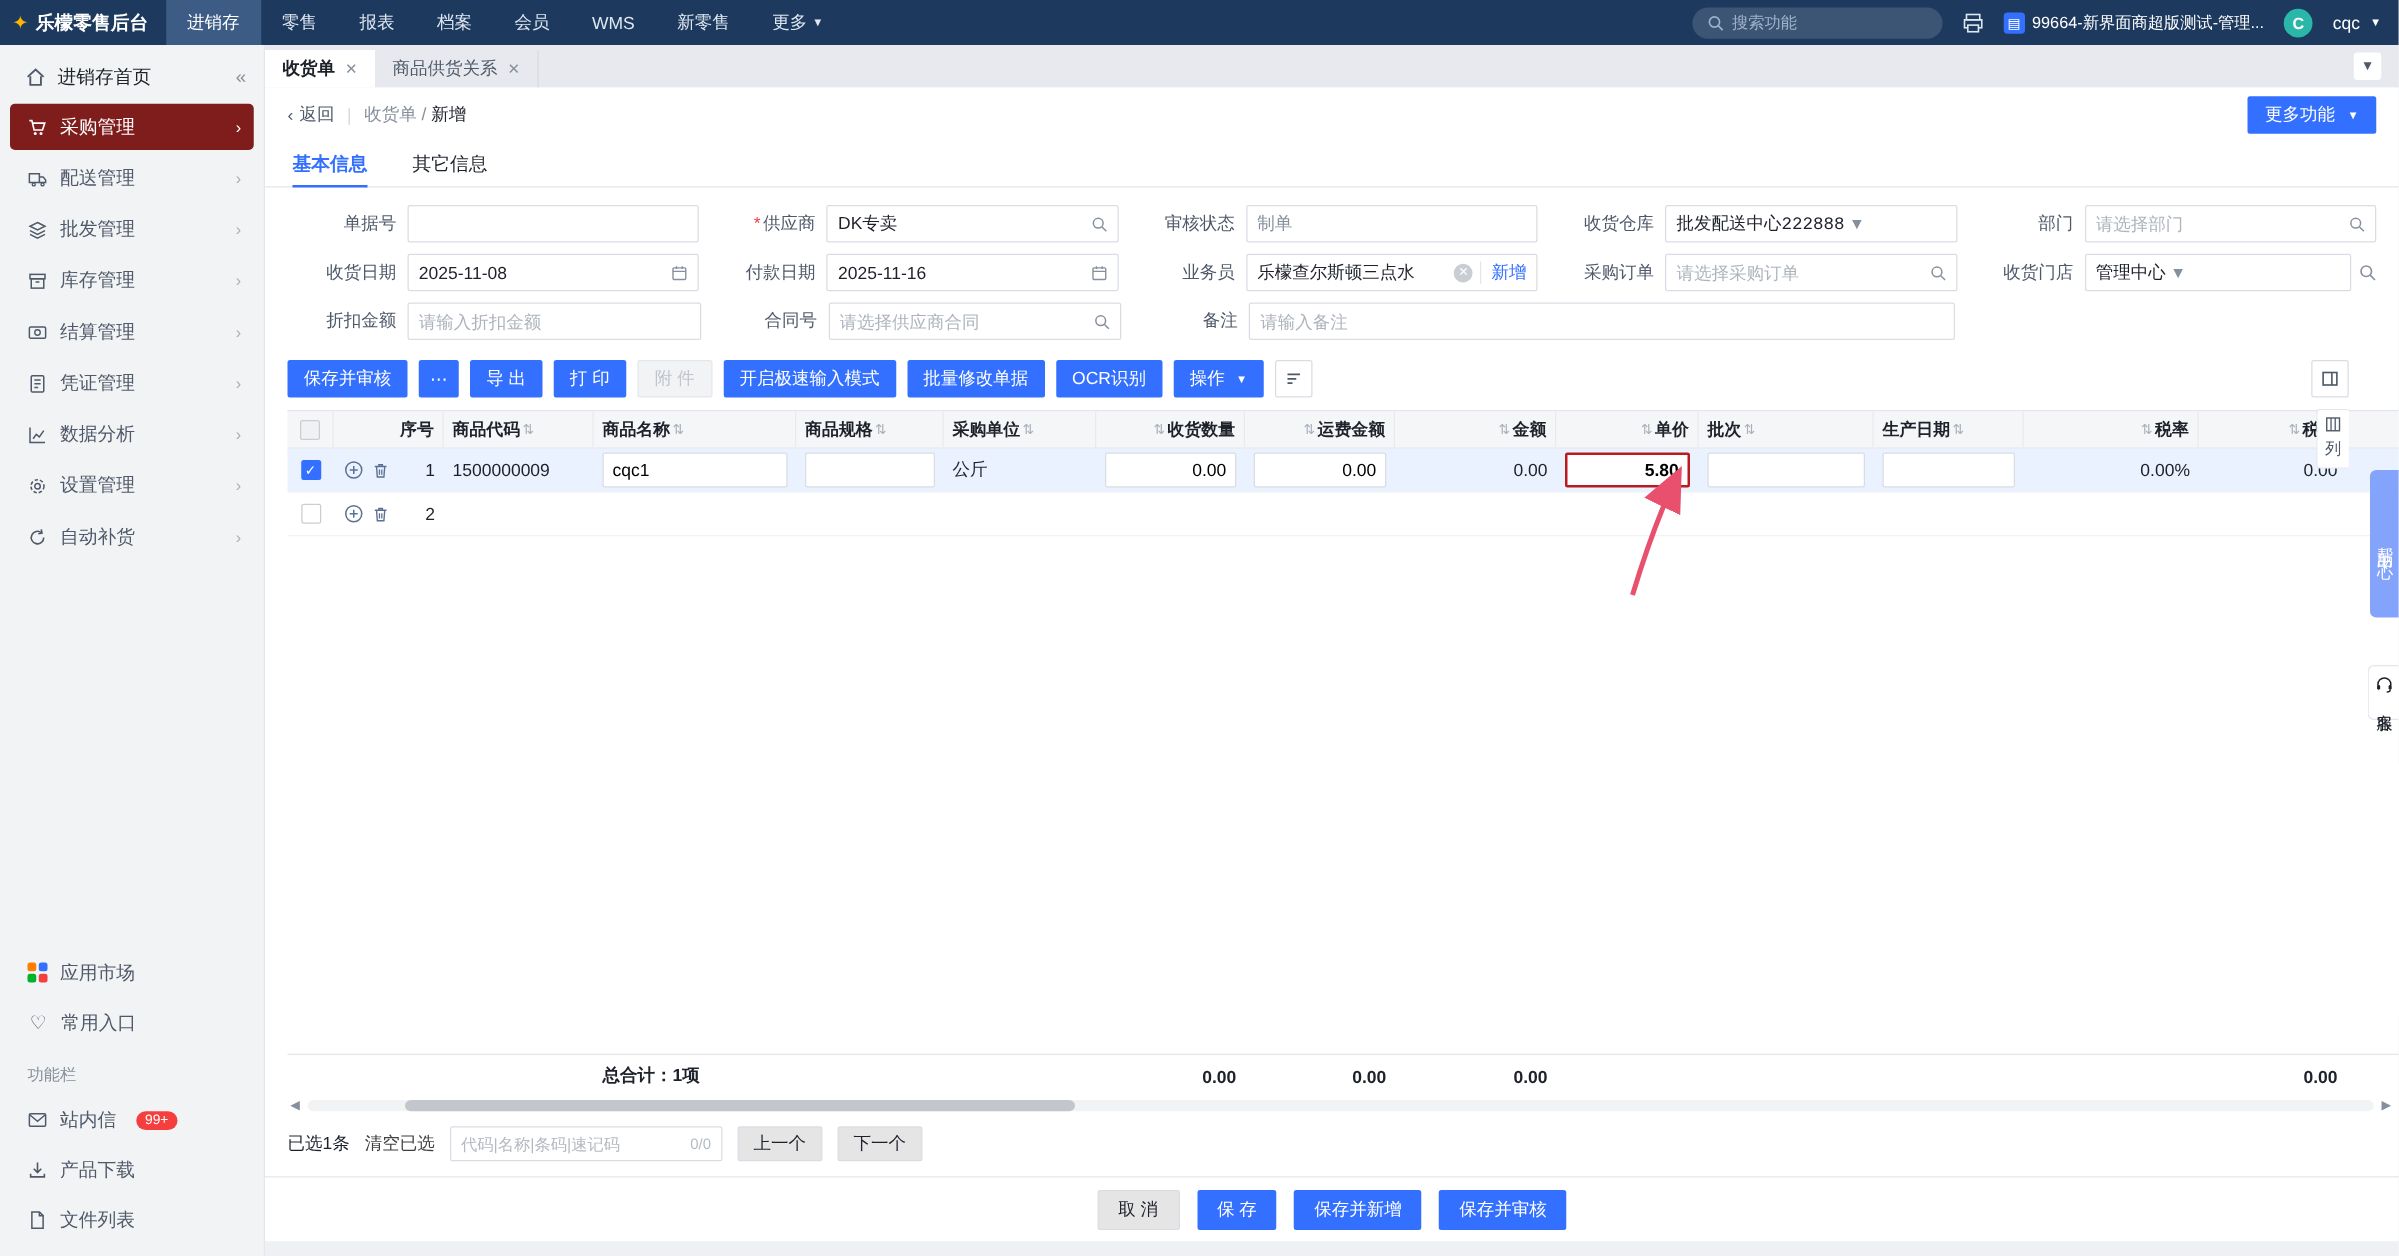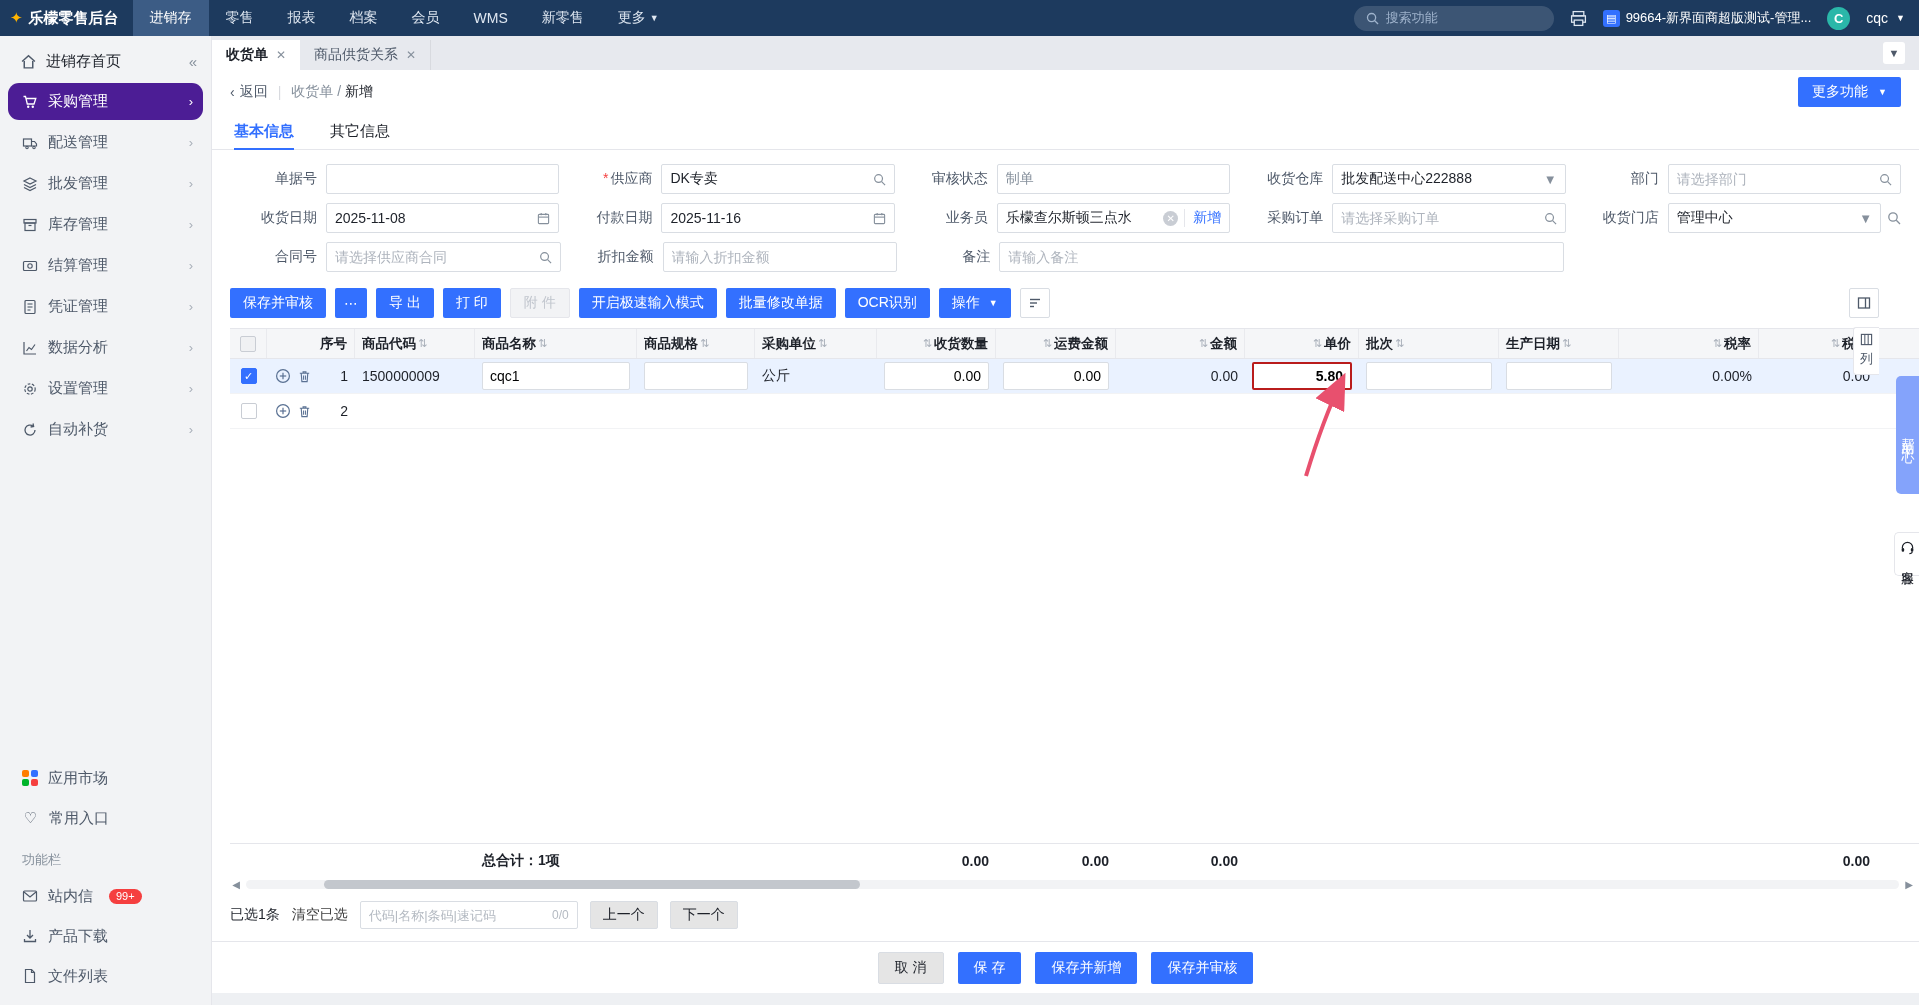--- a/index.html
+++ b/index.html
@@ -25,21 +25,21 @@
 
   
   .shell { flex:1; display:flex; min-height:0; }
   .sidebar { width:212px; flex:none; background:#f2f3f5; display:flex; flex-direction:column; padding-top:8px; border-right:1px solid #e5e6eb; }
   .side-home-row { display:flex; align-items:center; justify-content:space-between; padding:8px 14px 10px 20px; color:#1d2129; font-size:15px; }
   .side-home { display:flex; align-items:center; gap:9px; cursor:pointer; }
   .collapse { color:#86909c; cursor:pointer; font-size:15px; }
   .side-items { display:flex; flex-direction:column; padding:2px 8px; gap:4px; }
   .side-item { height:37px; display:flex; align-items:center; gap:10px; padding:0 10px 0 14px; border-radius:4px; color:#4e5969; font-size:15px; cursor:pointer; }
   .side-item .chev { margin-left:auto; color:#a9b0ba; font-size:13px; }
-  .side-item.active { background:#4c1d95; color:#fff;border-radius:11px; }
+  .side-item.active { background:#7f1d1d; color:#fff; }
   .side-item.active .chev { color:#fff; }
   .side-item svg { flex:none; }
   .side-bottom { margin-top:auto; padding:0 8px 10px; display:flex; flex-direction:column; gap:2px; }
   .side-link { height:38px; display:flex; align-items:center; gap:10px; padding:0 10px 0 14px; color:#4e5969; font-size:15px; cursor:pointer; border-radius:4px; }
   .section-label { padding:12px 14px 6px; color:#86909c; font-size:13px; }
   .badge { margin-left:6px; background:#f53f3f; color:#fff; font-size:11px; border-radius:9px; padding:2px 7px; line-height:1;text-align:center; }
   .ic16 { width:17px; height:17px; display:inline-flex; align-items:center; justify-content:center; color:#4e5969; font-size:15px; }
   .appmkt { display:inline-grid; grid-template-columns:7px 7px; gap:2px; }
   .appmkt i { width:7px; height:7px; border-radius:2px; display:block; }
 
@@ -70,21 +70,21 @@
   .frow { display:flex; gap:6px; }
   .fcol { flex:1; display:flex; align-items:center; min-width:0; }
   .fcol.wide { flex:2; }
   .flabel { width:96px; flex:none; text-align:right; padding-right:9px; color:#4e5969; font-size:14px; white-space:nowrap; }
   .req { color:#f53f3f; margin-right:2px; }
   .ctrl { flex:1; height:30px; border:1px solid #d9dde3; border-radius:2px; display:flex; align-items:center; padding:0 8px; background:#fff; font-size:14px; gap:6px; min-width:0; }
   .ctrl input { border:none; outline:none; flex:1; min-width:0; font:inherit; color:#1d2129; background:transparent; }
   .ctrl input::placeholder { color:#aeb4bd; }
   .ctrl .tail { color:#86909c; font-size:13px; flex:none; }
   .ctrl.disabled { color:#86909c; }
-  .ctrl.select { cursor:pointer; justify-content:space-between; }
+  .ctrl.select { cursor:pointer; justify-content:flex-start;font-family:Liberation Mono, monospace; }
   .clear-ic { width:15px; height:15px; border-radius:50%; background:#c9cdd4; color:#fff; font-size:10px; display:flex; align-items:center; justify-content:center; flex:none; cursor:pointer; }
   .inline-link { color:#3370ff; flex:none; cursor:pointer; border-left:1px solid #e5e6eb; padding-left:8px; }
   .after-ic { margin-left:6px; color:#86909c; flex:none; cursor:pointer; }
 
   
   .toolbar { flex:none; display:flex; align-items:center; gap:9px; padding:10px 18px 10px; }
   .btn { height:30px; border:none; border-radius:2px; background:#3370ff; color:#fff; font-size:14px; padding:0 13px; cursor:pointer; display:flex; align-items:center; gap:5px; font-family:inherit; }
   .btn.narrow { padding:0 9px; }
   .btn.disabled { background:#f2f3f5; color:#c0c5cd; border:1px solid #e5e6eb; cursor:default; }
   .icon-btn { width:30px; height:30px; border:1px solid #d9dde3; background:#fff; border-radius:2px; display:flex; align-items:center; justify-content:center; color:#4e5969; cursor:pointer; }
@@ -455,33 +455,33 @@
               </span>
               <svg class="after-ic" width="14" height="14" viewBox="0 0 14 14">
                   <circle cx="6" cy="6" r="4.2" fill="none" stroke="#86909c" stroke-width="1.3"></circle>
                   <line x1="9.3" y1="9.3" x2="13" y2="13" stroke="#86909c" stroke-width="1.3"></line>
                 </svg>
             </div>
           </div>
 
           <div class="frow">
             <div class="fcol">
+              <span class="flabel">折扣金额</span>
+              <span class="ctrl">
+                <input placeholder="请输入折扣金额" style="">
+              </span>
+            </div>
+            <div class="fcol">
               <span class="flabel">合同号</span>
               <span class="ctrl">
                 <input placeholder="请选择供应商合同" style="">
                 <svg class="tail" width="13" height="13" viewBox="0 0 14 14">
                     <circle cx="6" cy="6" r="4.2" fill="none" stroke="#86909c" stroke-width="1.3"></circle>
                     <line x1="9.3" y1="9.3" x2="13" y2="13" stroke="#86909c" stroke-width="1.3"></line>
                   </svg>
-              </span>
-            </div>
-            <div class="fcol">
-              <span class="flabel">折扣金额</span>
-              <span class="ctrl">
-                <input placeholder="请输入折扣金额" style="">
               </span>
             </div>
             <div class="fcol wide">
               <span class="flabel">备注</span>
               <span class="ctrl">
                 <input placeholder="请输入备注" style="">
               </span>
             </div>
             <div class="fcol"></div>
           </div>

